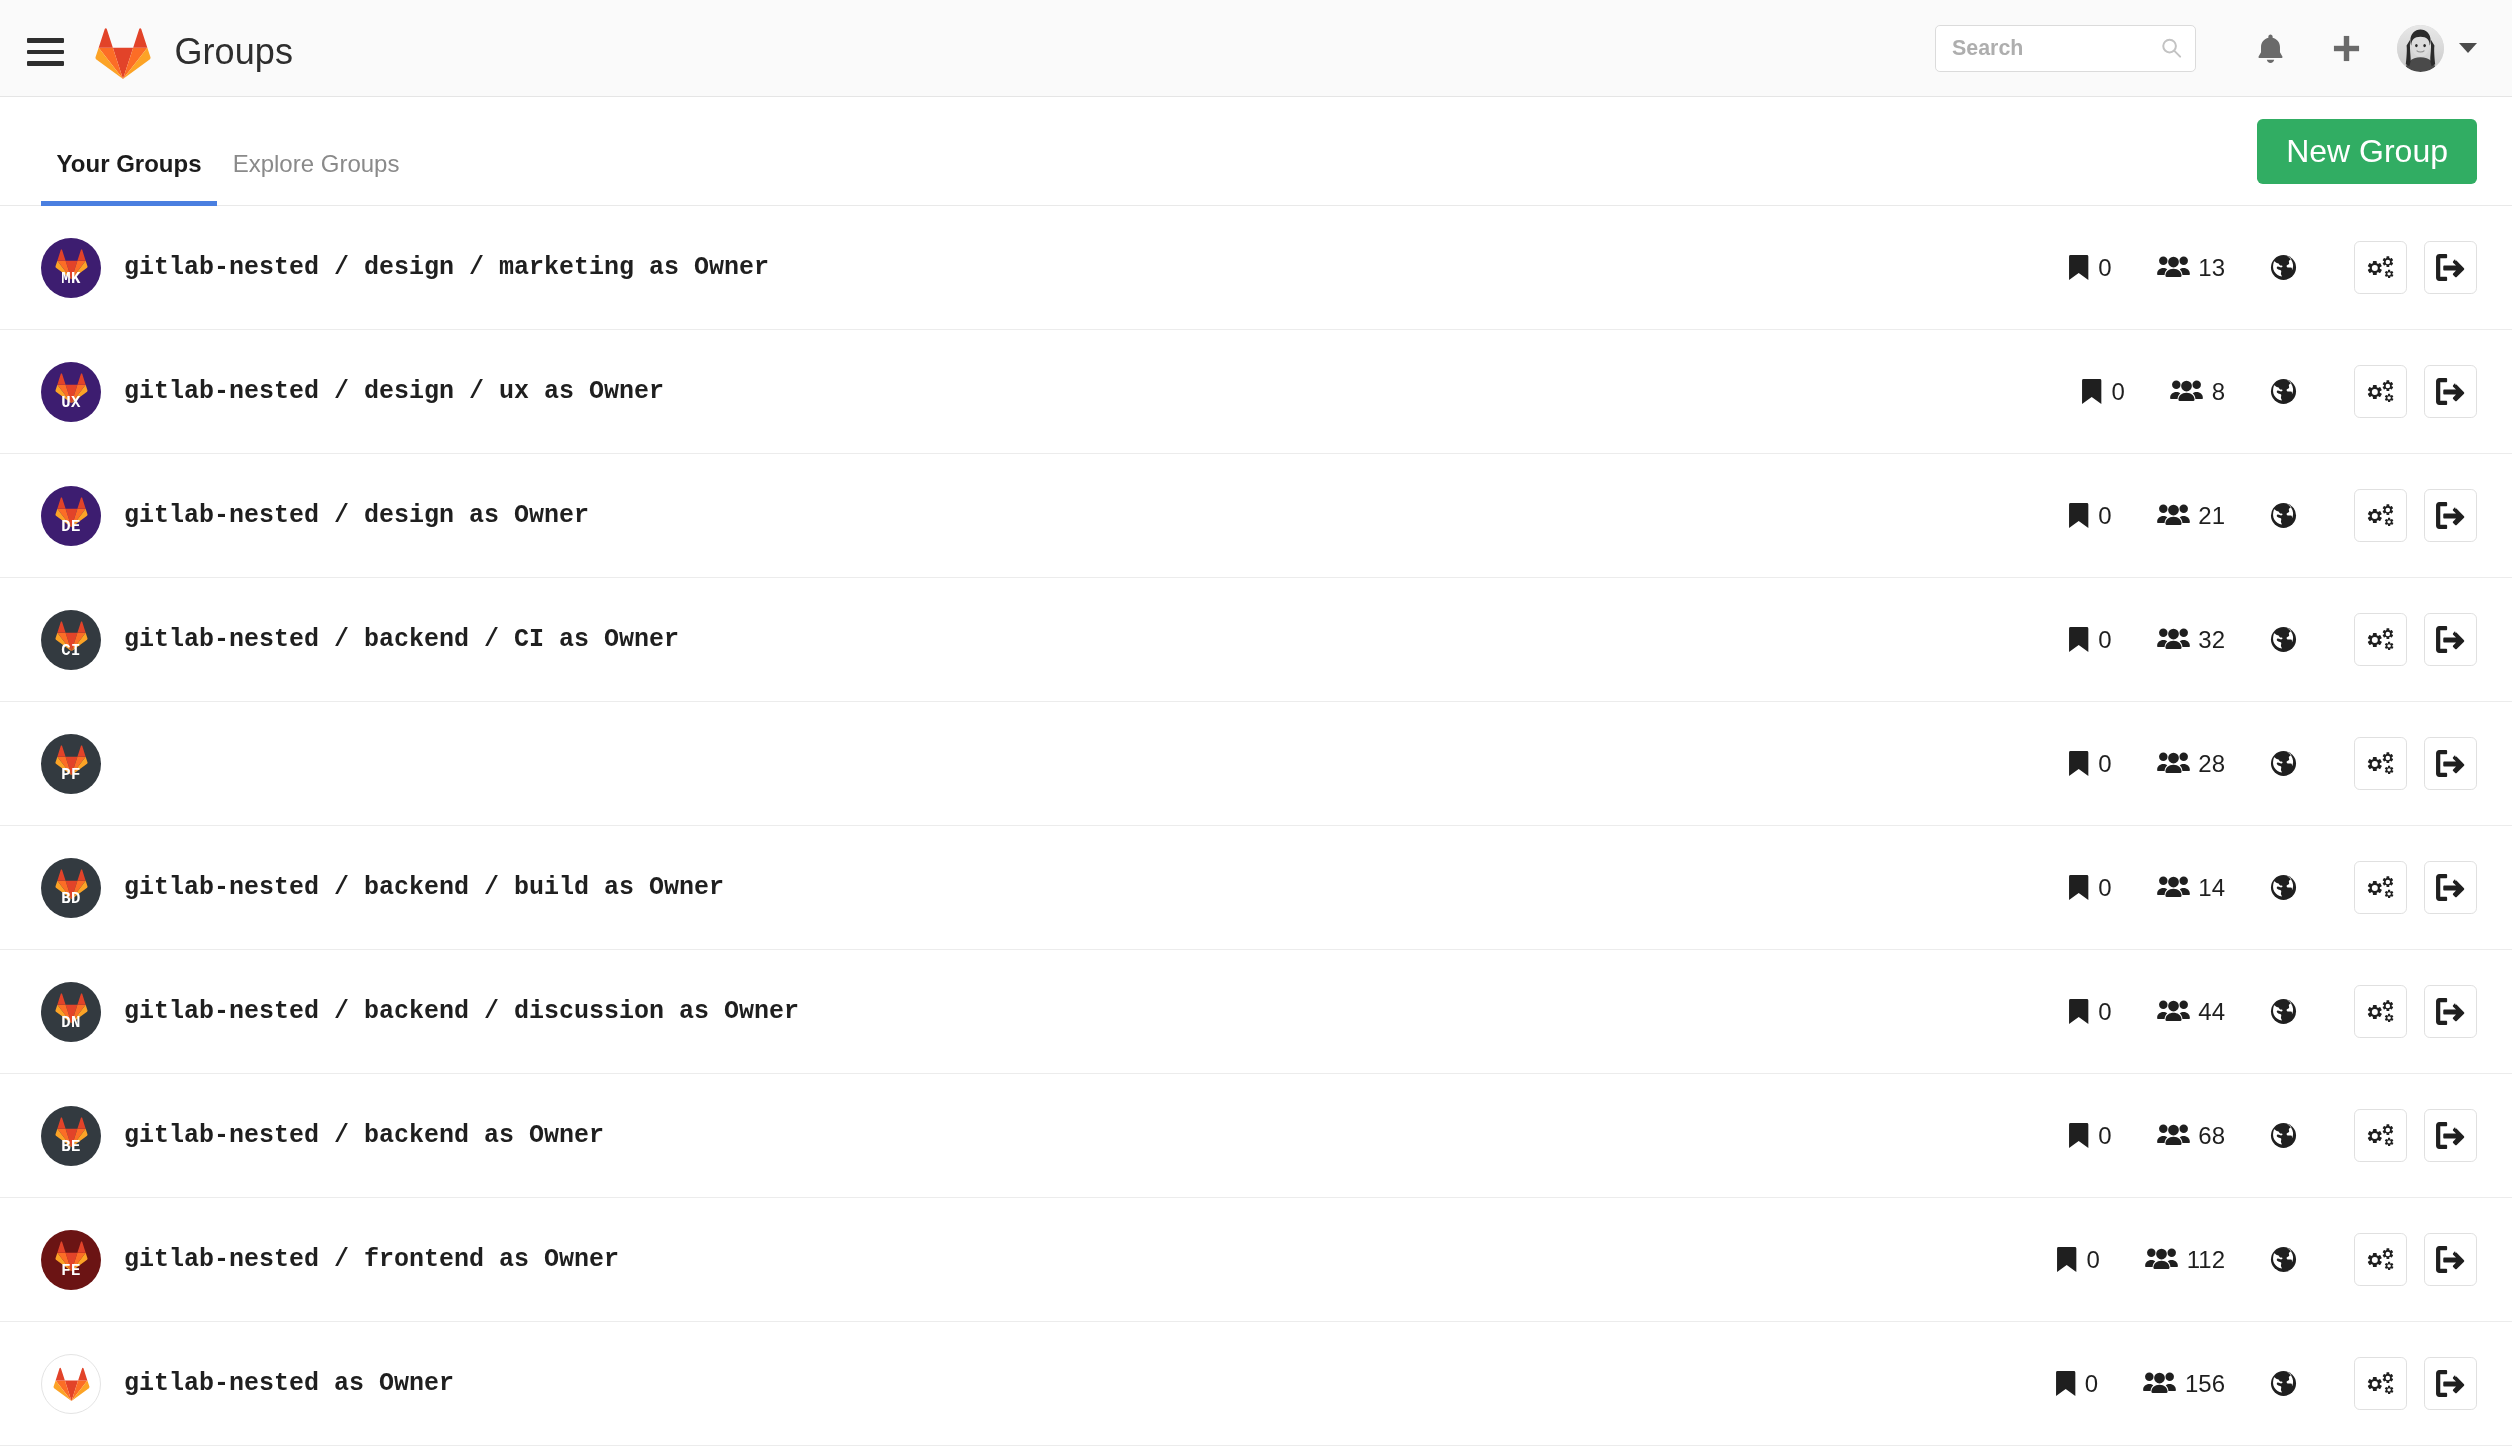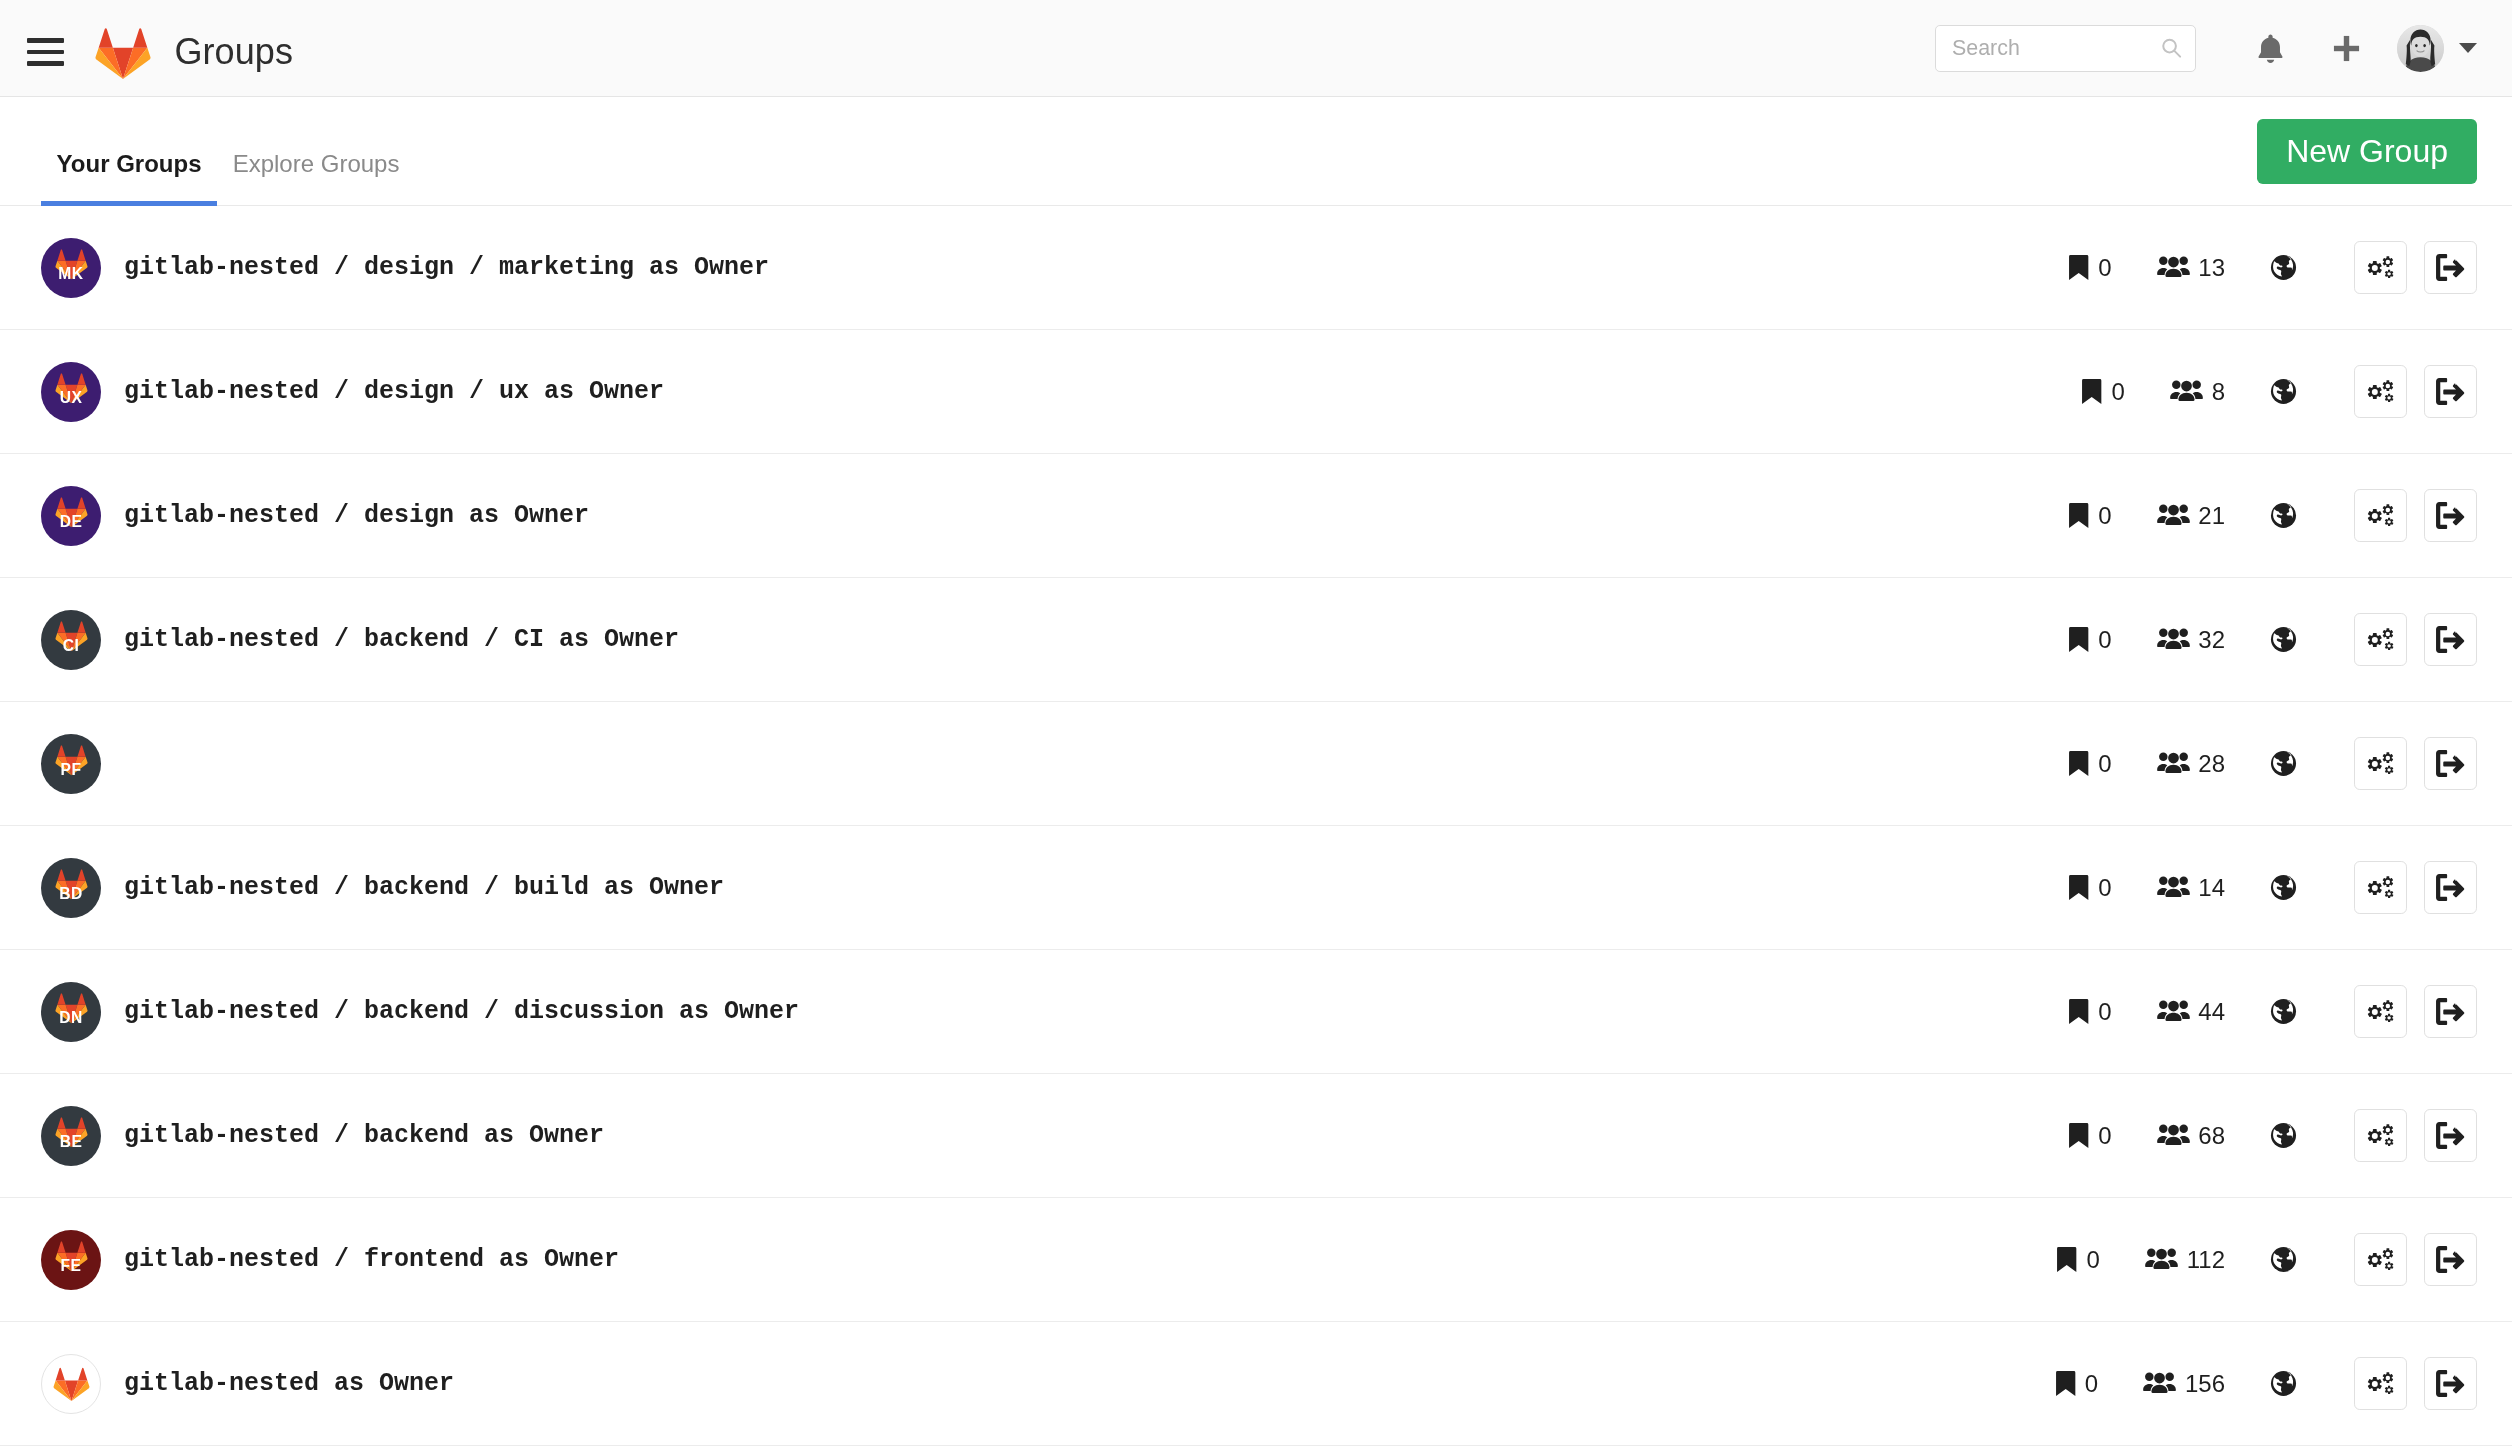--- a/index.html
+++ b/index.html
@@ -54,20 +54,21 @@
   .search-box input {
     width: 100%; height: 100%;
     border: 1px solid #dbdbdb;
     border-radius: 4.9px;
     background: #fff;
     font-size: 21.4px;
     color: #555;
     padding: 0 45px 0 15.6px;
     font-family: "Liberation Sans", sans-serif;
     outline: none;
+    font-weight: bold;
   }
   .search-box input::placeholder { color: #aeaeae; }
   .search-icon {
     position: absolute; right: 13.6px; top: 50%;
     transform: translateY(-50%);
     width: 23px; height: 23px;
     pointer-events: none;
   }
   .nav-icon-btn {
     width: 51px; height: 51px;
@@ -151,27 +152,28 @@
     justify-content: center;
     position: relative;
     overflow: hidden;
     margin-right: 23px;
   }
   .g-avatar.plain { border: 1px solid #e4e4e4; }
   .g-avatar svg { width: 35px; height: 33px; display:block; margin-top: -7.8px; }
   .g-avatar.plain svg { margin-top: 0; width: 39px; height: 37px; }
   .g-initials {
     position: absolute;
-    bottom: 16px; left: 0; right: 0;
+    bottom: 10px; left: 0; right: 0;
     text-align: center;
     font-size: 15.6px;
     font-weight: bold;
     color: #fff;
     letter-spacing: 0.5px;
     line-height: 1;
+    font-family: Liberation Mono, monospace;
   }
 
   .g-name {
     font-size: 25px;
     font-weight: bold;
     color: #1f1f1f;
     white-space: nowrap;
     font-family: Liberation Mono, monospace;
   }
 

